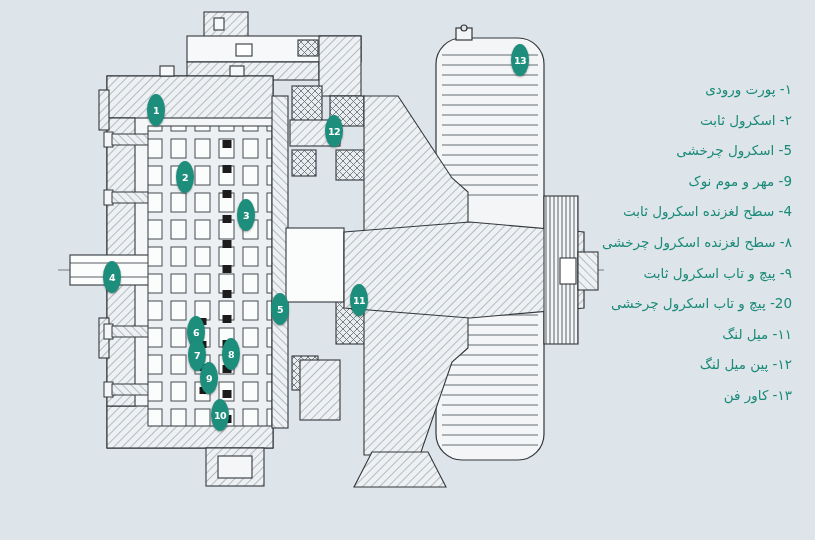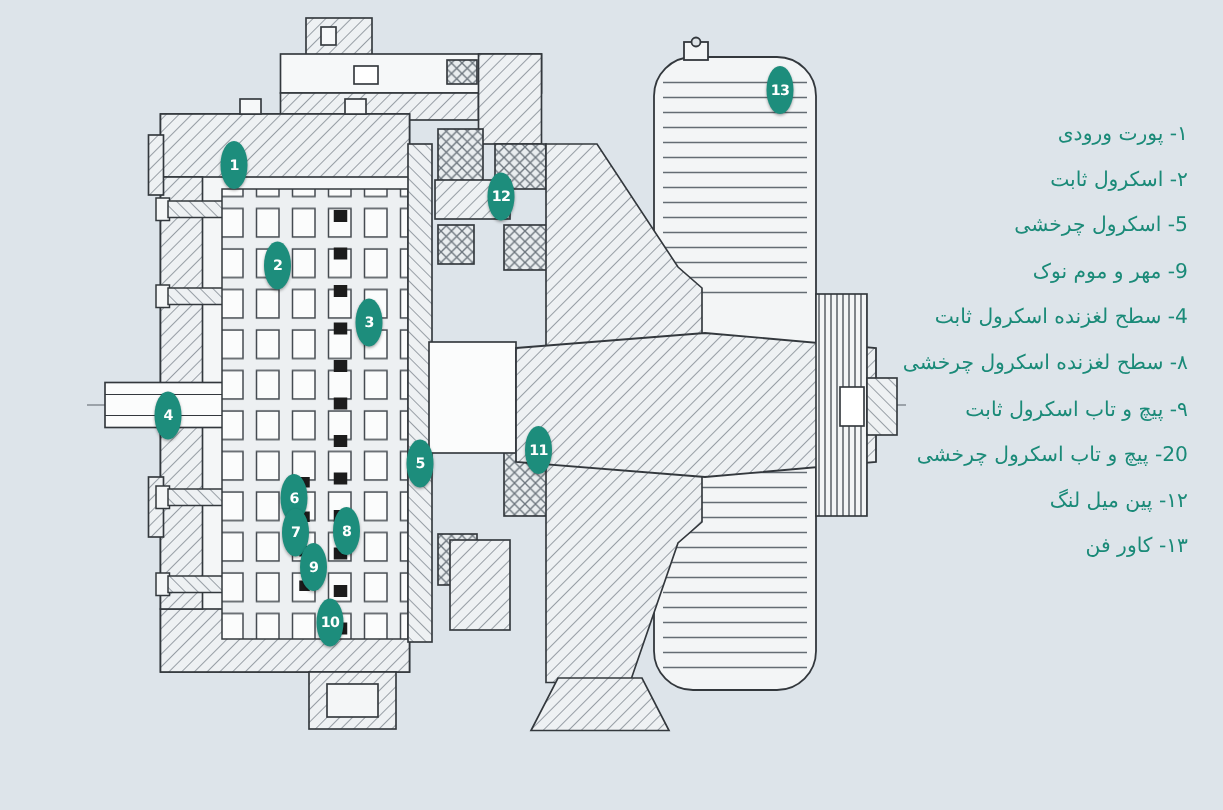--- a/index.html
+++ b/index.html
@@ -162,20 +162,21 @@
   <div class="legend">
     <div>
         <div class="legend-item">۱- پورت ورودی</div>
         <div class="legend-item">۲- اسکرول ثابت</div>
         <div class="legend-item">5- اسکرول چرخشی</div>
         <div class="legend-item">9- مهر و موم نوک</div>
         <div class="legend-item">4- سطح لغزنده اسکرول ثابت</div>
         <div class="legend-item">۸- سطح لغزنده اسکرول چرخشی</div>
         <div class="legend-item">۹- پیچ و تاب اسکرول ثابت</div>
         <div class="legend-item">20- پیچ و تاب اسکرول چرخشی</div>
+        <div class="legend-item">۱۱- میل لنگ</div>
         <div class="legend-item">۱۲- پین میل لنگ</div>
         <div class="legend-item">۱۳- کاور فن</div>
       </div>
   </div>
 
 <div class="marker" style="left: 147px; top: 94px;">1</div>
     <div class="marker" style="left: 176px; top: 161px;">2</div>
     <div class="marker" style="left: 237px; top: 199px;">3</div>
     <div class="marker" style="left: 103px; top: 261px;">4</div>
     <div class="marker" style="left: 271px; top: 293px;">5</div>

